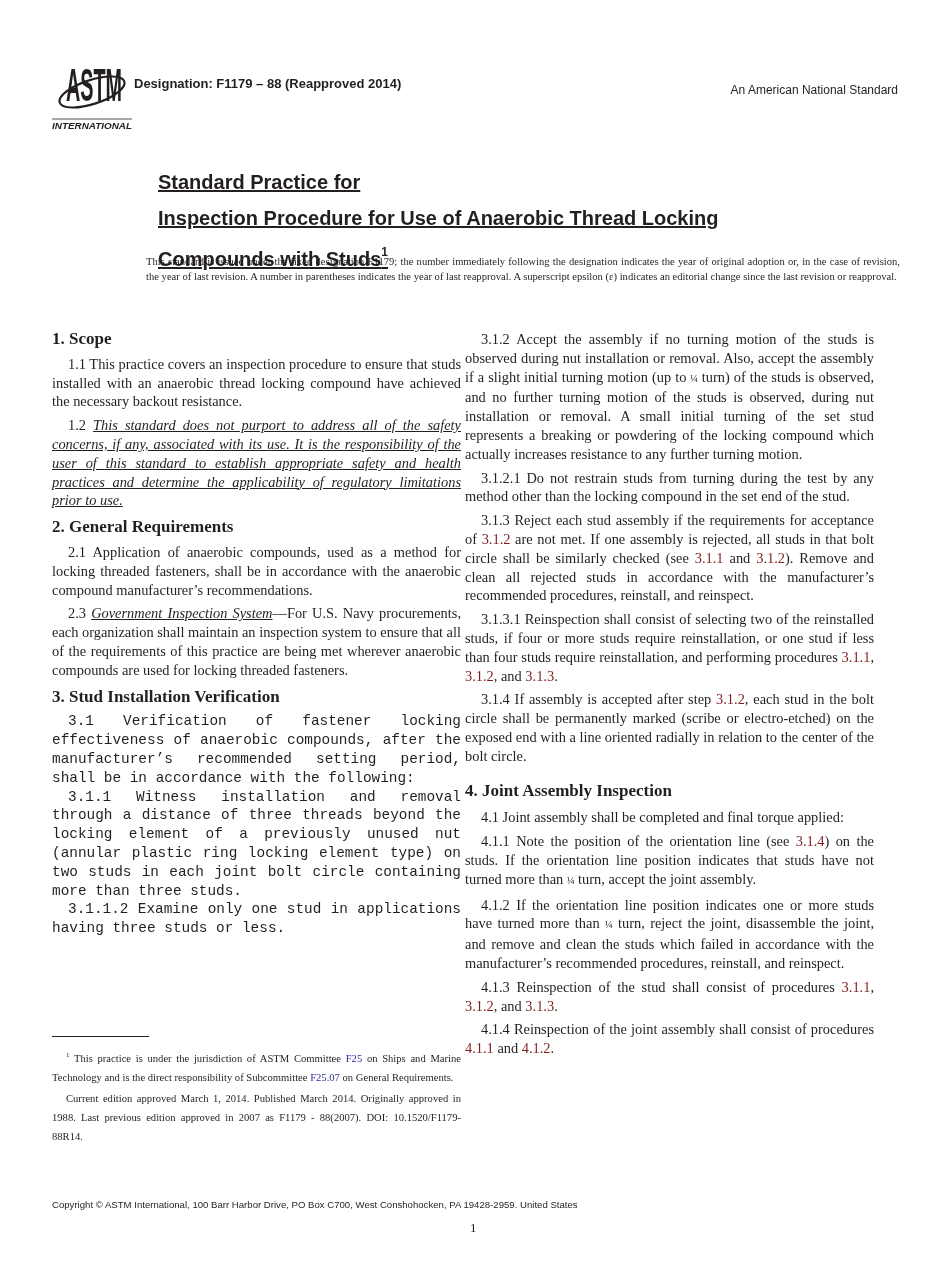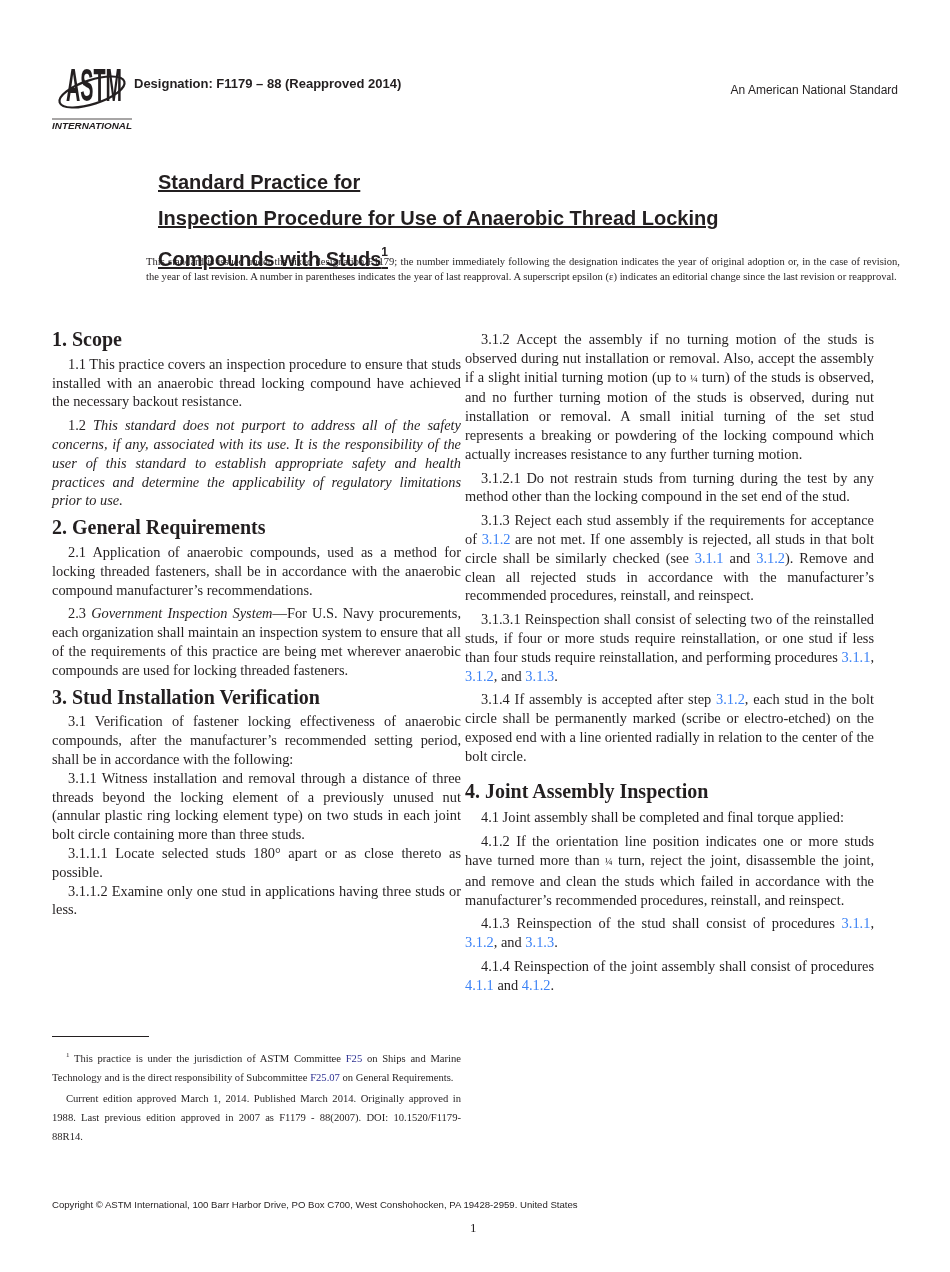--- a/index.html
+++ b/index.html
@@ -14,25 +14,25 @@
   #title-block { position: absolute; left: 146px; top: 158px; width: 700px; }
   .title-line { font-size: 20px; font-weight: bold; line-height: 24px; margin: 12px; text-decoration: underline; }
   .title-line sup { font-size: 12px; position: relative; top: -2px; }
 
   #notice { position: absolute; left: 146px; top: 254px; width: 754px; font-size: 10.6px; line-height: 15px; text-align: justify; }
 
   .col { position: absolute; top: 330px; width: 409px; font-size: 14.4px; line-height: 18.8px; }
   #col-left { left: 52px; }
   #col-right { left: 465px; }
 
-  .sec-head { font-weight: bold; font-size: 20px; margin: 0 0 6px 0; line-height: 18.8px; }
+  .sec-head { font-weight: bold; font-size: 17px; margin: 0 0 6px 0; line-height: 18.8px; }
   .para { margin: 0 0 5px 0; text-indent: 16px; text-align: justify; }
-  .para.tight { margin-bottom: 0; }
-  .it { font-style: italic; }
-  .ref { color: #3b82f6; text-decoration: none; }
+  .para.tight { margin-bottom: 0; font-family: Liberation Mono, monospace; }
+  .it { font-style: italic; text-decoration: underline; }
+  .ref { color: #7f1d1d; text-decoration: none; }
   .ref-blue { color: #2e3192; text-decoration: none; }
   .frac { font-size: 10px; }
 
   #footnote-rule { position: absolute; left: 52px; top: 1036px; width: 97px; border-top: 1px solid #231f20; }
   #footnotes { position: absolute; left: 52px; top: 1046px; width: 409px; font-size: 10.6px; line-height: 19px; }
   #footnotes p { margin: 0 0 2px 0; text-indent: 14px; text-align: justify; }
   #footnotes sup { font-size: 7px; }
 
   #copyright { position: absolute; left: 52px; top: 1199px; font-size: 9.6px; }
   #page-num { position: absolute; left: 470px; top: 1220px; font-size: 13px; }
@@ -64,38 +64,38 @@
   <p class="para">1.1  This practice covers an inspection procedure to ensure that studs installed with an anaerobic thread locking compound have achieved the necessary backout resistance.</p>
   <p class="para"><span>1.2 </span><span class="it">This standard does not purport to address all of the safety concerns, if any, associated with its use. It is the responsibility of the user of this standard to establish appropriate safety and health practices and determine the applicability of regulatory limitations prior to use.</span></p>
 
   <p class="sec-head" style="margin-top:8px">2.  General Requirements</p>
   <p class="para">2.1  Application of anaerobic compounds, used as a method for locking threaded fasteners, shall be in accordance with the anaerobic compound manufacturer’s recommendations.</p>
   <p class="para"><span>2.3 </span><span class="it">Government Inspection System</span><span>—For U.S. Navy procurements, each organization shall maintain an inspection system to ensure that all of the requirements of this practice are being met wherever anaerobic compounds are used for locking threaded fasteners.</span></p>
 
   <p class="sec-head" style="margin-top:8px">3.  Stud Installation Verification</p>
   <p class="para tight">3.1  Verification of fastener locking effectiveness of anaerobic compounds, after the manufacturer’s recommended setting period, shall be in accordance with the following:</p>
   <p class="para tight">3.1.1  Witness installation and removal through a distance of three threads beyond the locking element of a previously unused nut (annular plastic ring locking element type) on two studs in each joint bolt circle containing more than three studs.</p>
-  <p class="para tight">3.1.1.1  Locate selected studs 180° apart or as close thereto as possible.</p>
   <p class="para tight">3.1.1.2  Examine only one stud in applications having three studs or less.</p>
 </div>
 
 <div id="footnote-rule"></div>
 <div id="footnotes" class="serif">
   <p><sup>1</sup><span> This practice is under the jurisdiction of ASTM Committee </span><a class="ref-blue">F25</a><span> on Ships and Marine Technology and is the direct responsibility of Subcommittee </span><a class="ref-blue">F25.07</a><span> on General Requirements.</span></p>
   <p>Current edition approved March 1, 2014. Published March 2014. Originally approved in 1988. Last previous edition approved in 2007 as F1179 - 88(2007). DOI: 10.1520/F1179-88R14.</p>
 </div>
 
 <div id="col-right" class="col serif">
   <p class="para"><span>3.1.2  Accept the assembly if no turning motion of the studs is observed during nut installation or removal. Also, accept the assembly if a slight initial turning motion (up to </span><span class="frac">¼</span><span> turn) of the studs is observed, and no further turning motion of the studs is observed, during nut installation or removal. A small initial turning of the set stud represents a breaking or powdering of the locking compound which actually increases resistance to any further turning motion.</span></p>
   <p class="para">3.1.2.1  Do not restrain studs from turning during the test by any method other than the locking compound in the set end of the stud.</p>
   <p class="para"><span>3.1.3  Reject each stud assembly if the requirements for acceptance of </span><a class="ref">3.1.2</a><span> are not met. If one assembly is rejected, all studs in that bolt circle shall be similarly checked (see </span><a class="ref">3.1.1</a><span> and </span><a class="ref">3.1.2</a><span>). Remove and clean all rejected studs in accordance with the manufacturer’s recommended procedures, reinstall, and reinspect.</span></p>
   <p class="para"><span>3.1.3.1  Reinspection shall consist of selecting two of the reinstalled studs, if four or more studs require reinstallation, or one stud if less than four studs require reinstallation, and performing procedures </span><a class="ref">3.1.1</a><span>, </span><a class="ref">3.1.2</a><span>, and </span><a class="ref">3.1.3</a><span>.</span></p>
   <p class="para"><span>3.1.4  If assembly is accepted after step </span><a class="ref">3.1.2</a><span>, each stud in the bolt circle shall be permanently marked (scribe or electro-etched) on the exposed end with a line oriented radially in relation to the center of the bolt circle.</span></p>
 
   <p class="sec-head" style="margin-top:16px; margin-bottom:8px">4.  Joint Assembly Inspection</p>
   <p class="para">4.1  Joint assembly shall be completed and final torque applied:</p>
+  <p class="para"><span>4.1.1  Note the position of the orientation line (see </span><a class="ref">3.1.4</a><span>) on the studs. If the orientation line position indicates that studs have not turned more than </span><span class="frac">¼</span><span> turn, accept the joint assembly.</span></p>
   <p class="para"><span>4.1.2  If the orientation line position indicates one or more studs have turned more than </span><span class="frac">¼</span><span> turn, reject the joint, disassemble the joint, and remove and clean the studs which failed in accordance with the manufacturer’s recommended procedures, reinstall, and reinspect.</span></p>
   <p class="para"><span>4.1.3  Reinspection of the stud shall consist of procedures </span><a class="ref">3.1.1</a><span>, </span><a class="ref">3.1.2</a><span>, and </span><a class="ref">3.1.3</a><span>.</span></p>
   <p class="para"><span>4.1.4  Reinspection of the joint assembly shall consist of procedures </span><a class="ref">4.1.1</a><span> and </span><a class="ref">4.1.2</a><span>.</span></p>
 </div>
 
 <div id="copyright" class="sans">Copyright © ASTM International, 100 Barr Harbor Drive, PO Box C700, West Conshohocken, PA 19428-2959. United States</div>
 <div id="page-num" class="serif">1</div>
 
 </body></html>

